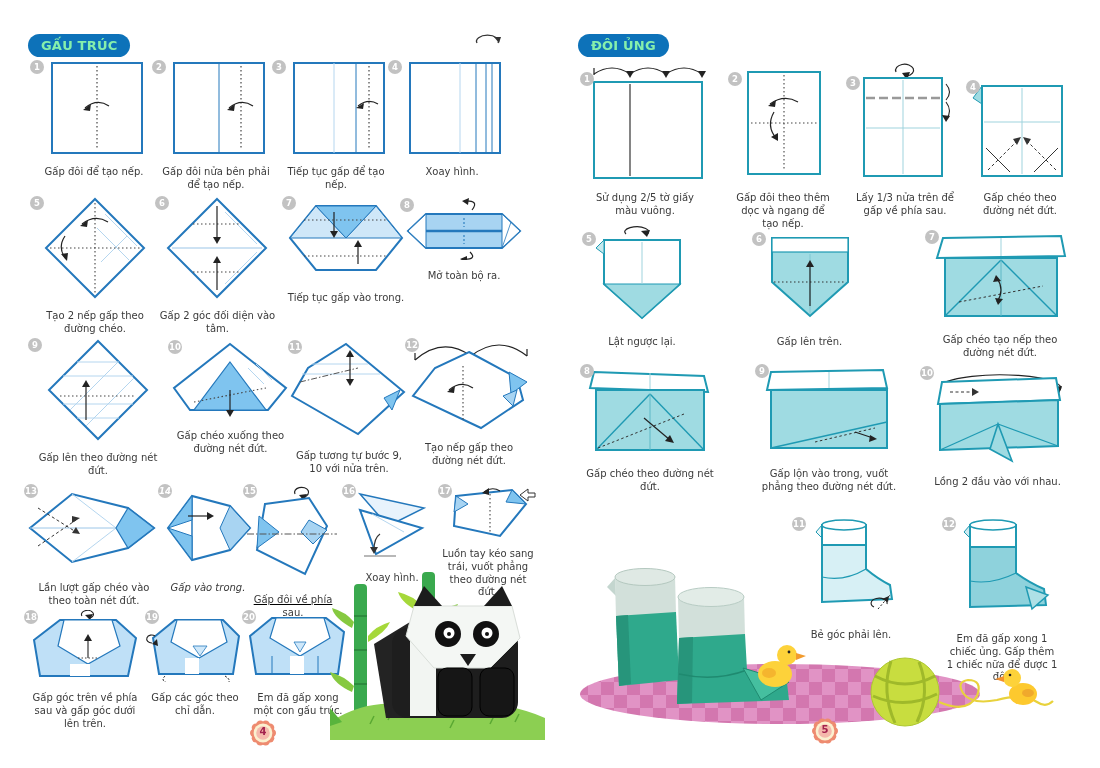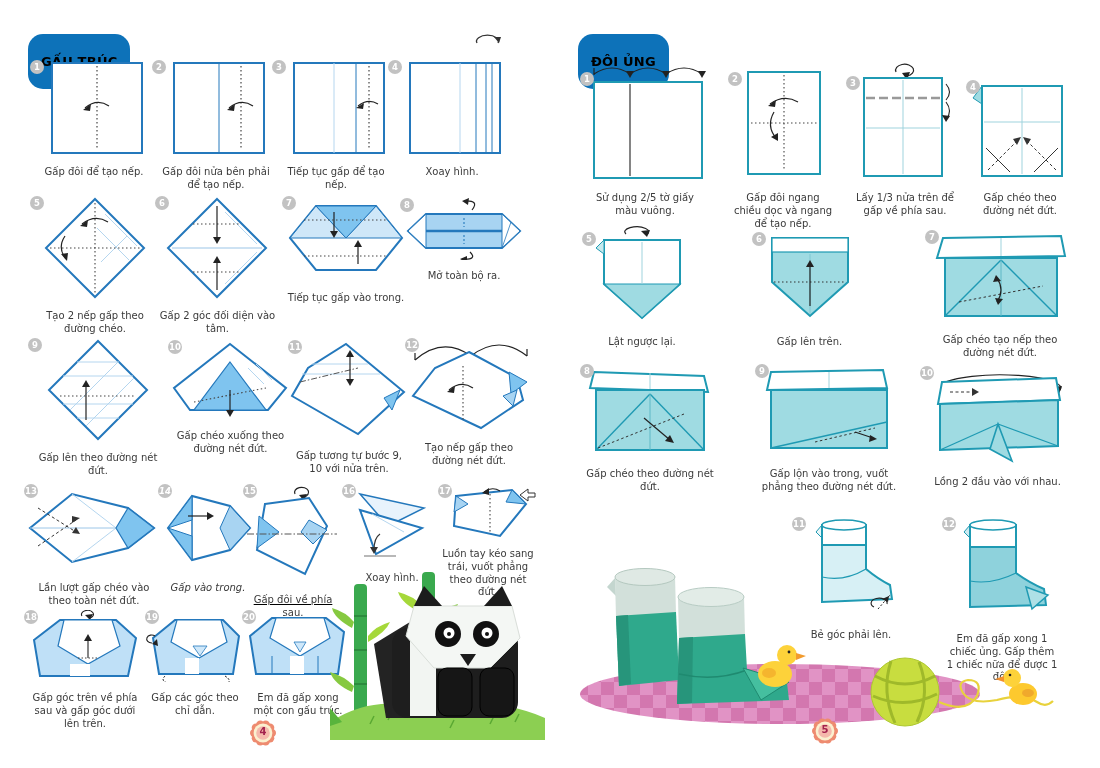--- a/index.html
+++ b/index.html
@@ -1,21 +1,21 @@
 <!DOCTYPE html>
 <html><head>
 <meta charset="utf-8">
 <style>
   html,body{margin:0;padding:0;background:#fff;}
   #sheet{position:relative;width:1100px;height:768px;background:#ffffff;overflow:hidden;
          font-family:"DejaVu Sans",sans-serif;}
   .page{position:absolute;top:0;width:550px;height:768px;}
   #page-left{left:0;} #page-right{left:550px;}
-  .badge-title{position:absolute;background:#0d72b9;color:#000000;font-weight:bold;font-size:13px;
-         padding:20px 13px;border-radius:15px;letter-spacing:.2px;white-space:nowrap;}
+  .badge-title{position:absolute;background:#0d72b9;color:#86efac;font-weight:bold;font-size:13px;
+         padding:4px 13px;border-radius:15px;letter-spacing:.2px;white-space:nowrap;}
   .step{position:absolute;text-align:center;}
   .num{position:absolute;left:0;top:0;width:14px;height:14px;border-radius:50%;background:#c2c2c2;
        color:#fff;font-size:8.5px;font-weight:bold;line-height:14px;text-align:center;z-index:2;}
   .step svg{display:block;margin:0 auto;}
   .cap{font-size:10px;line-height:1.28;color:#3a3a3a;margin-top:10px;padding:0 4px;}
   .flower{position:absolute;width:26px;height:26px;}
   .flower .pn{position:absolute;left:0;top:6px;width:26px;text-align:center;font-size:10px;
        font-weight:bold;color:#a3224d;}
   .icon-abs{position:absolute;}
 </style>
@@ -407,21 +407,21 @@
     <span class="num" style="top:12px;">2</span>
     <svg width="110" height="122">
       <rect x="20" y="12" width="72" height="102" fill="#fff" stroke="#1f9ab3" stroke-width="2"></rect>
       <line x1="56" y1="15" x2="56" y2="111" stroke="#444" stroke-width="1.1" stroke-dasharray="1.5 2.5"></line>
       <line x1="23" y1="63" x2="89" y2="63" stroke="#444" stroke-width="1.1" stroke-dasharray="1.5 2.5"></line>
       <path d="M42 44 Q56 34 70 42" fill="none" stroke="#222" stroke-width="1.2"></path>
       <polygon points="40,46 48,40 47,47" fill="#222"></polygon>
       <path d="M46 52 Q38 66 48 78" fill="none" stroke="#222" stroke-width="1.2"></path>
       <polygon points="50,81 43,77 50,73" fill="#222"></polygon>
     </svg>
-    <div class="cap">Gấp đôi ngang chiều dọc và ngang để tạo nếp.</div>
+    <div class="cap">Gấp đôi theo thêm dọc và ngang để tạo nếp.</div>
   </div>
 
   <div class="step" style="left:296px;top:60px;width:118px;">
     <span class="num" style="top:16px;">3</span>
     <svg width="118" height="122">
       <path d="M50 12 a9 6 0 1 1 11 4" fill="none" stroke="#222" stroke-width="1.2"></path>
       <polygon points="61,20 56,13 64,12" fill="#222"></polygon>
       <rect x="18" y="18" width="78" height="98" fill="#fff" stroke="#1f9ab3" stroke-width="2"></rect>
       <line x1="57" y1="20" x2="57" y2="114" stroke="#9fd3dd" stroke-width="1"></line>
       <line x1="20" y1="68" x2="94" y2="68" stroke="#9fd3dd" stroke-width="1"></line>

